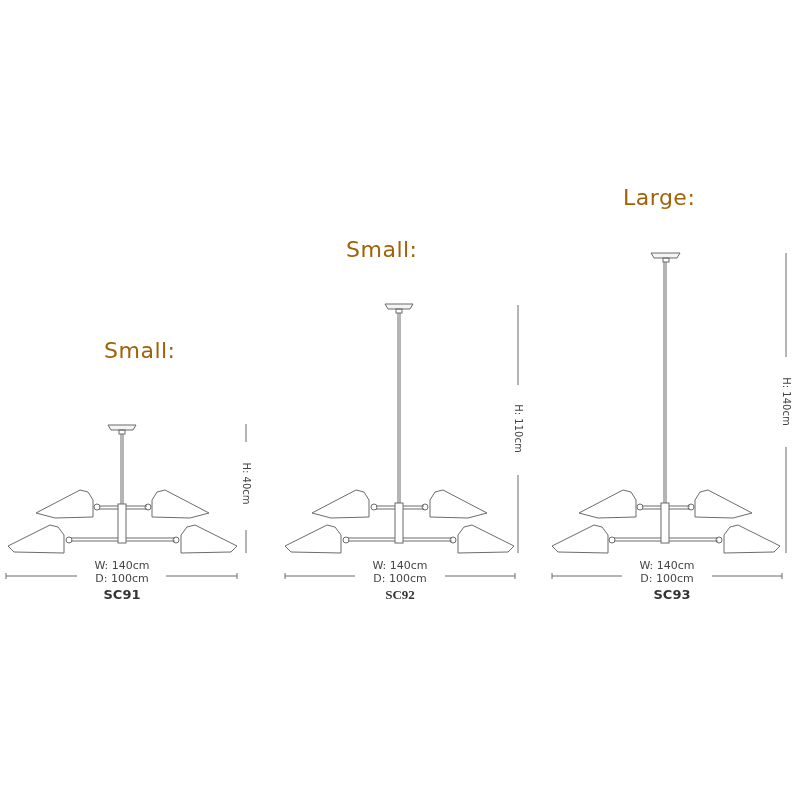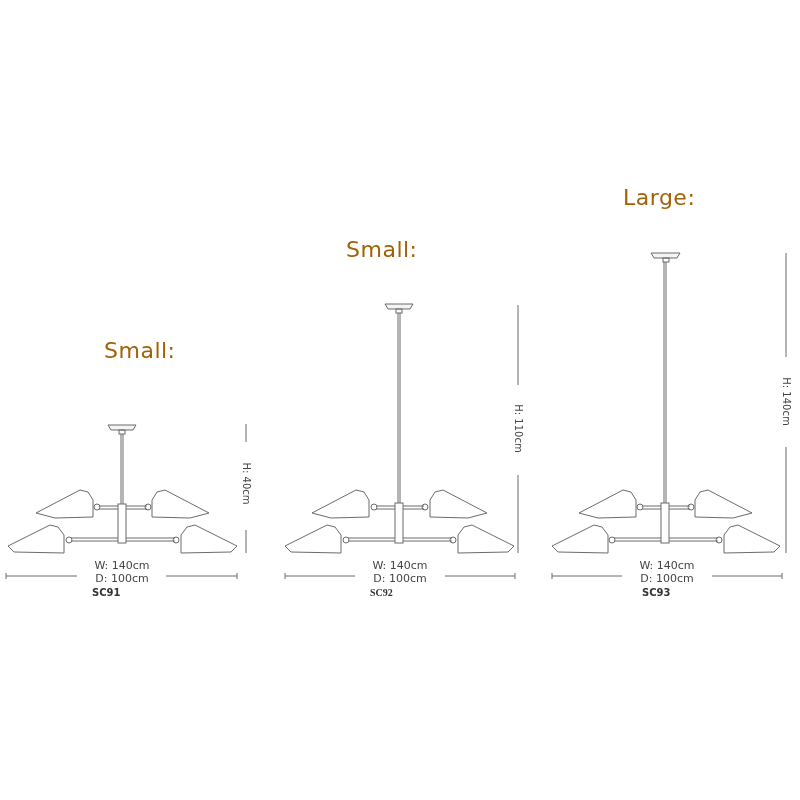--- a/index.html
+++ b/index.html
@@ -2,21 +2,21 @@
 <html><head>
   <meta charset="utf-8">
   <style>
     html, body { margin: 0; padding: 0; background: #ffffff; }
     body { width: 800px; height: 800px; position: relative; overflow: hidden;
            font-family: "DejaVu Sans", sans-serif; color: #2a2a2a; }
     .title { position: absolute; font-size: 22px; font-weight: 400; letter-spacing: 0.5px; color: #a16207; }
     .variant { position: absolute; left: 0; top: 0; width: 800px; height: 800px; pointer-events: none; }
     .variant svg { position: absolute; left: 0; top: 0; }
     .dim { position: absolute; font-size: 11px; color: #444; text-align: center; white-space: nowrap; }
-    .code { position: absolute; font-size: 10px; font-weight: bold; color: #333; }
+    .code { position: absolute; font-size: 13px; font-weight: bold; color: #333; text-align: center; }
     .hlabel { position: absolute; font-size: 10px; color: #444; transform: rotate(90deg); transform-origin: center center; white-space: nowrap; }
   </style>
 </head>
 <body>
 
 <div class="variant">
   <div class="title" style="left:92px; top:338px;margin-left:12px;">Small:</div>
   <svg width="800" height="800">
     <g stroke="#6b6b6b" stroke-width="1" fill="none">
 

